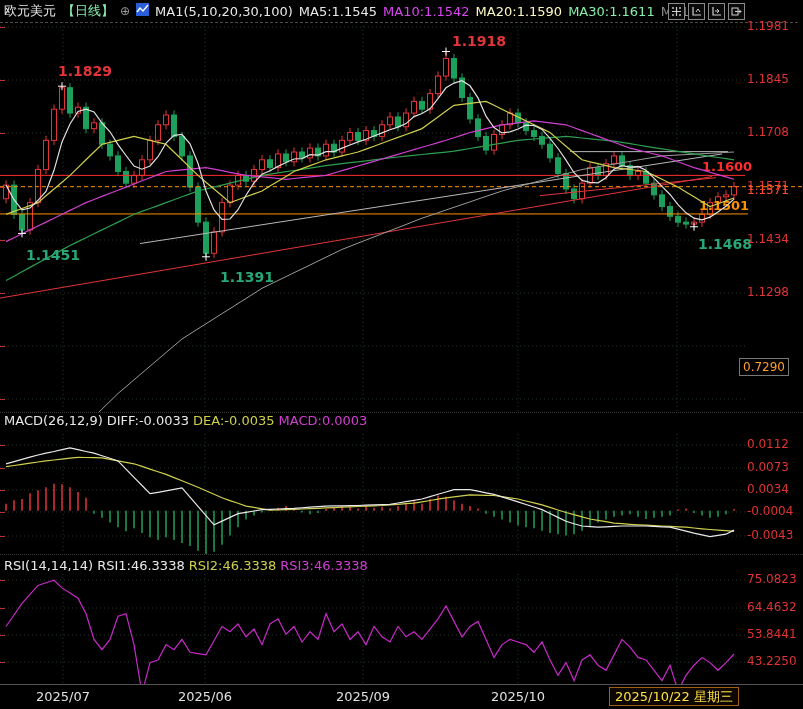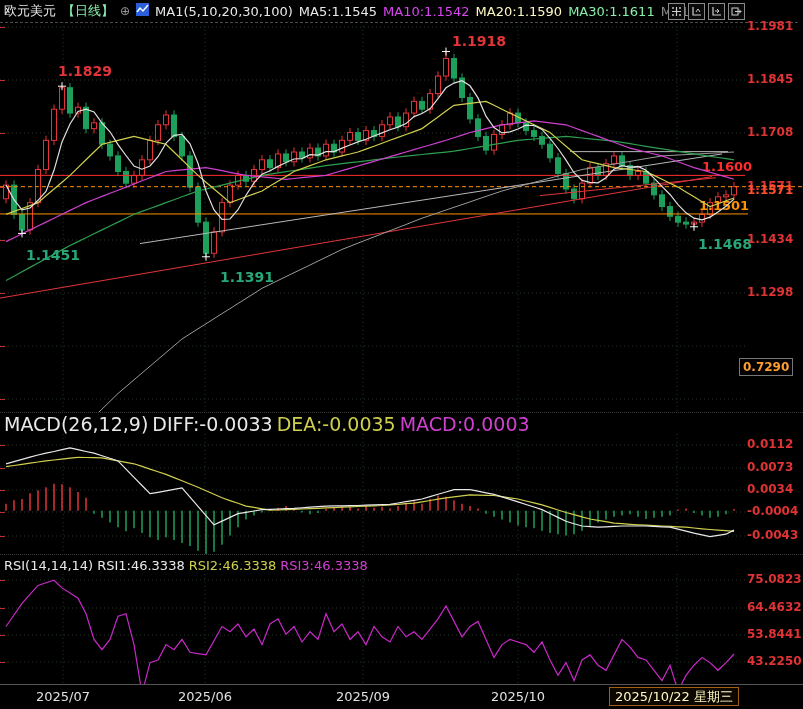--- a/index.html
+++ b/index.html
@@ -15,34 +15,34 @@
   .ma-set{color:#e8e8e8;}
   .ma5{color:#e8e8e8;} .ma10{color:#d946ef;} .ma20{color:#fef9c3;} .ma30{color:#86efac;} .ma100{color:#8a8a8a;}
   #toolbar{position:absolute;right:58px;top:3px;display:flex;gap:3px;}
   .tbico{width:15px;height:15px;border:1px solid #8a8a8a;background:#0a0a0a;display:flex;
          align-items:center;justify-content:center;}
   .tbico svg{display:block;}
   
   svg.panel{position:absolute;left:0;display:block;}
   #main-svg{top:22px;}
   #macd-row{position:absolute;left:0;top:412px;width:803px;height:22px;display:flex;
-            font-size:19px;border-top:1px dotted #383838;}
+            font-size:13px;border-top:1px dotted #383838;}
   #macd-row span,#rsi-row span{margin-left:4px;white-space:nowrap;}
   #macd-svg{top:434px;}
   #rsi-row{position:absolute;left:0;top:554px;width:803px;height:20px;display:flex;align-items:center;
            font-size:13px;border-top:1px dotted #383838;}
   #rsi-svg{top:574px;}
   .lb-w{color:#e8e8e8;} .lb-y{color:#cfcf4e;} .lb-m{color:#d040d0;}
   
   #xaxis{position:absolute;left:0;top:684px;width:803px;height:25px;border-top:1px solid #555;}
   .xlbl{position:absolute;top:4px;width:80px;text-align:center;color:#e0e0e0;font-size:13px;}
   #xhl{position:absolute;top:2px;right:64px;border:1px solid #a06010;background:#0d0700;
-       color:#fef9c3;font-size:13px;padding:0 5px;line-height:17px;}
+       color:#fde047;font-size:13px;padding:0 5px;line-height:17px;}
   
-  #overlay{position:absolute;left:0;top:0;width:803px;height:709px;pointer-events:none;font-weight:bold;}
+  #overlay{position:absolute;left:0;top:0;width:803px;height:709px;pointer-events:none;}
   .axlbl{position:absolute;left:747px;font-size:12px;color:#e03333;}
   .tick{position:absolute;left:0;width:5px;height:1px;background:#c03030;}
   .boxed{position:absolute;left:739px;border:1px solid #777;color:#ff9e2c;background:#000;
          font-size:12px;padding:0 3px;line-height:16px;}
   .curlbl{position:absolute;left:747px;font-size:12px;color:#ff5030;}
   #watermark{position:absolute;right:6px;bottom:14px;color:#f2f2f2;font-size:37px;
              letter-spacing:1px;z-index:6;}
 </style>
 </head>
 <body>

